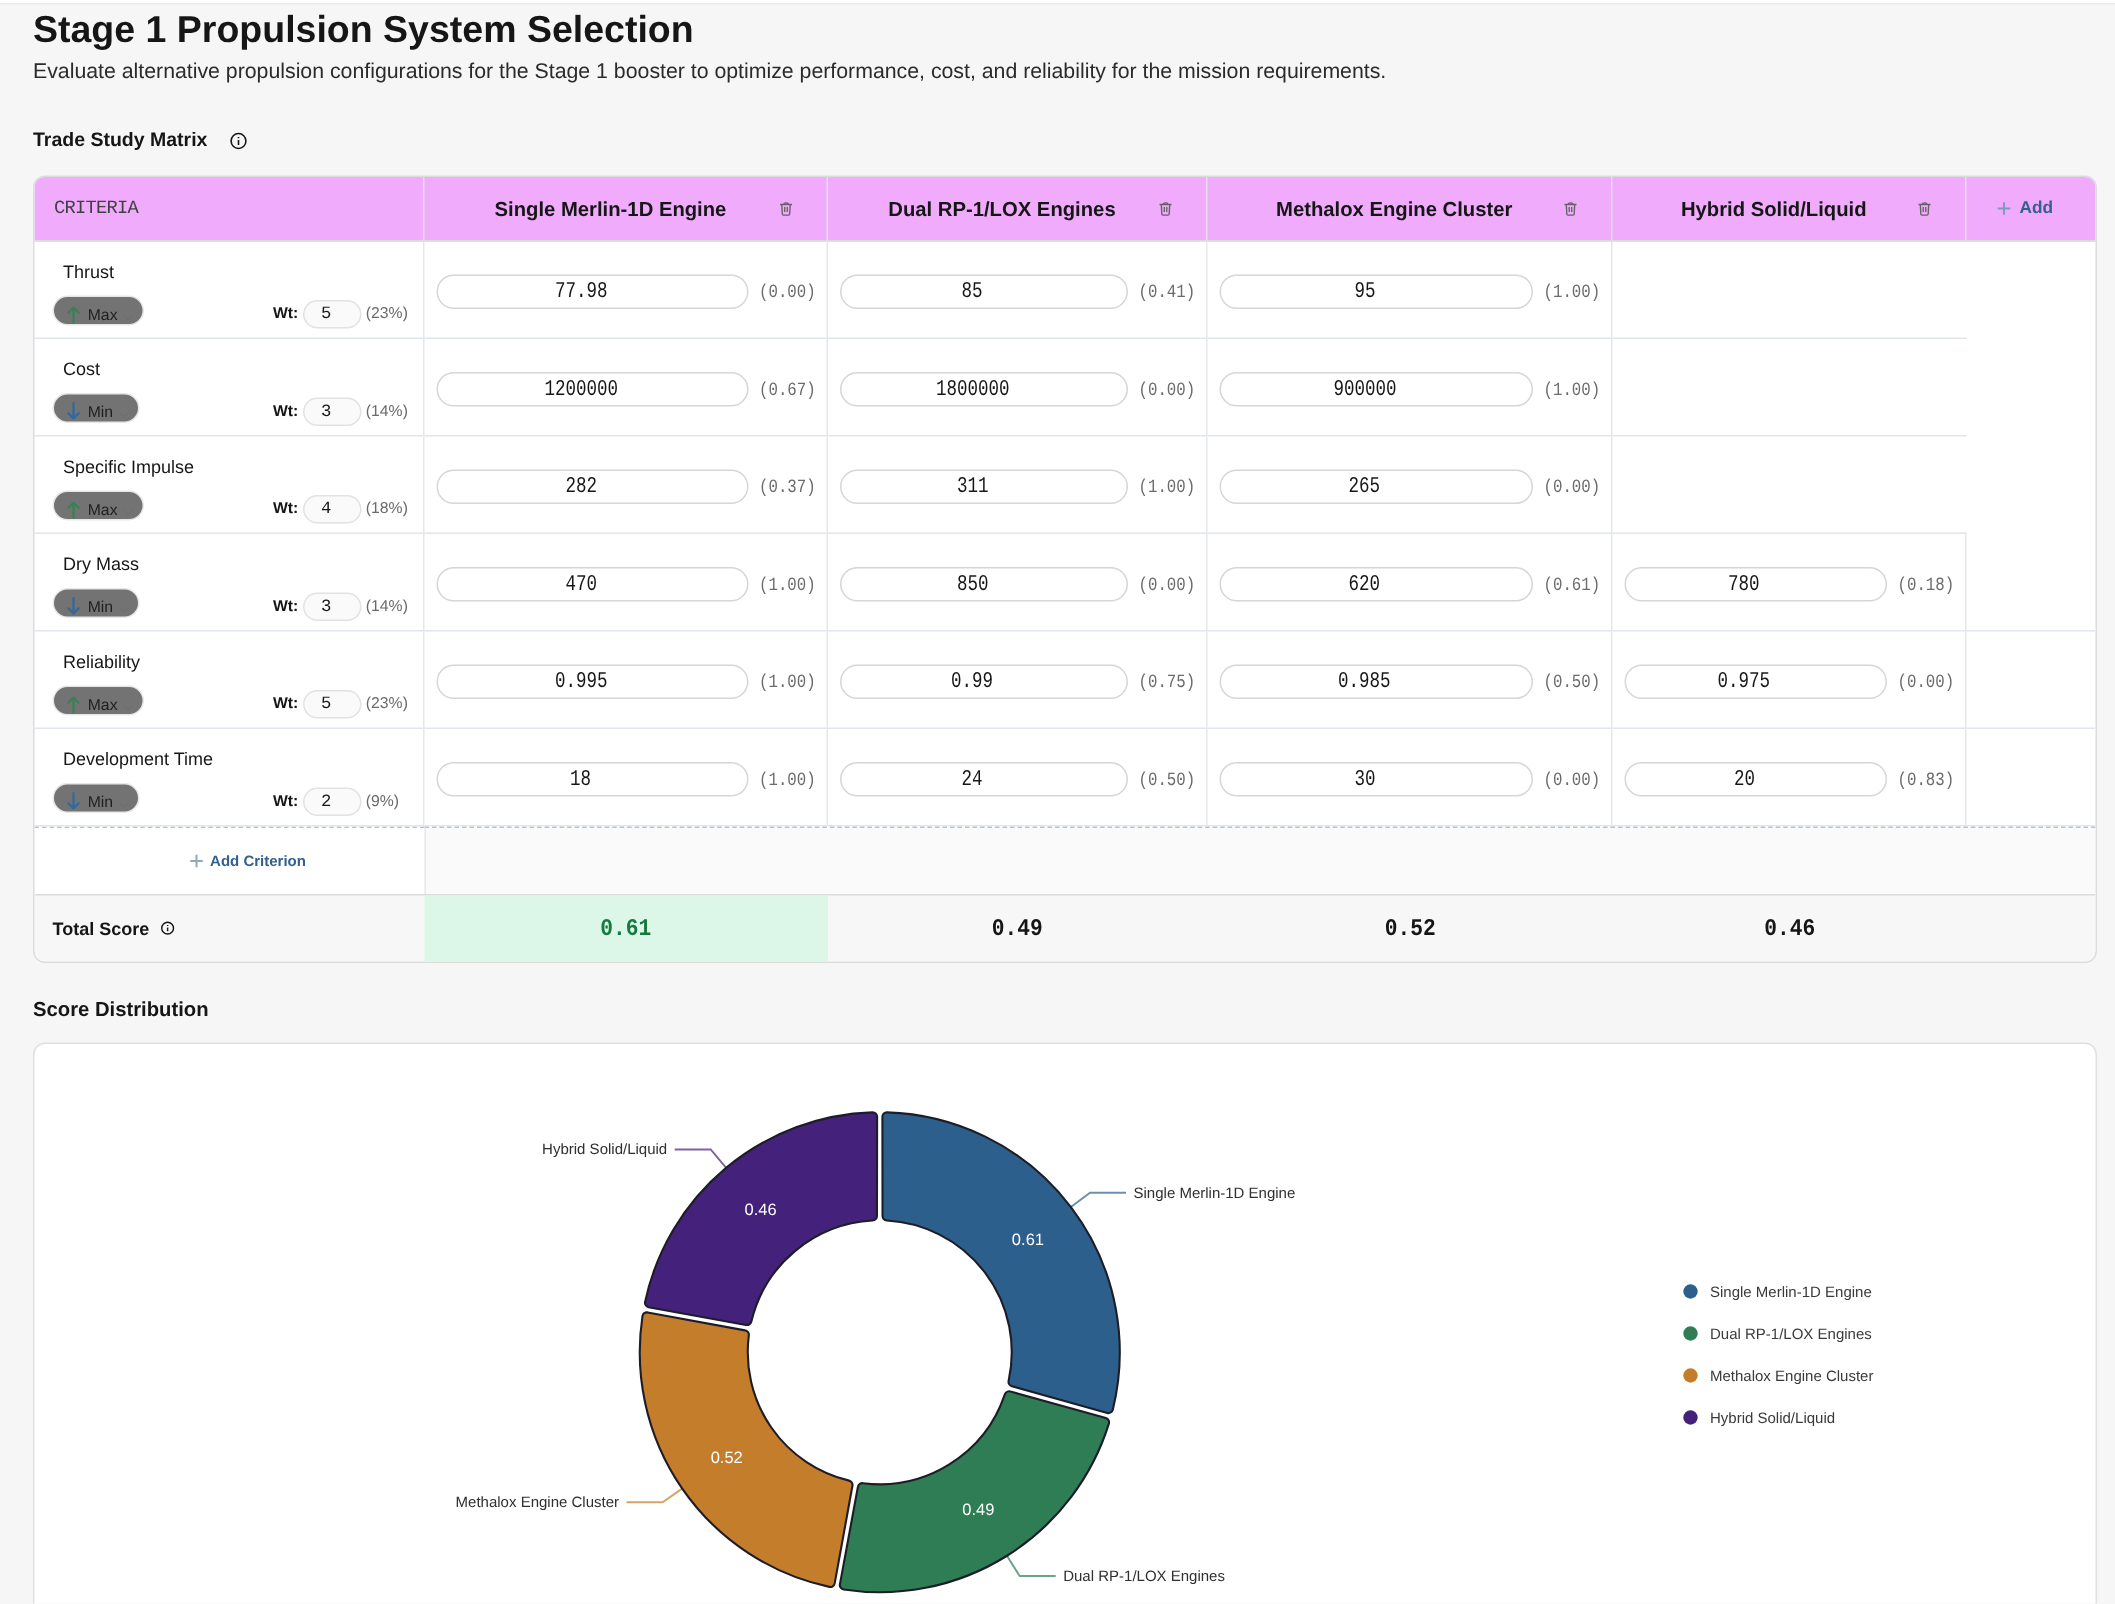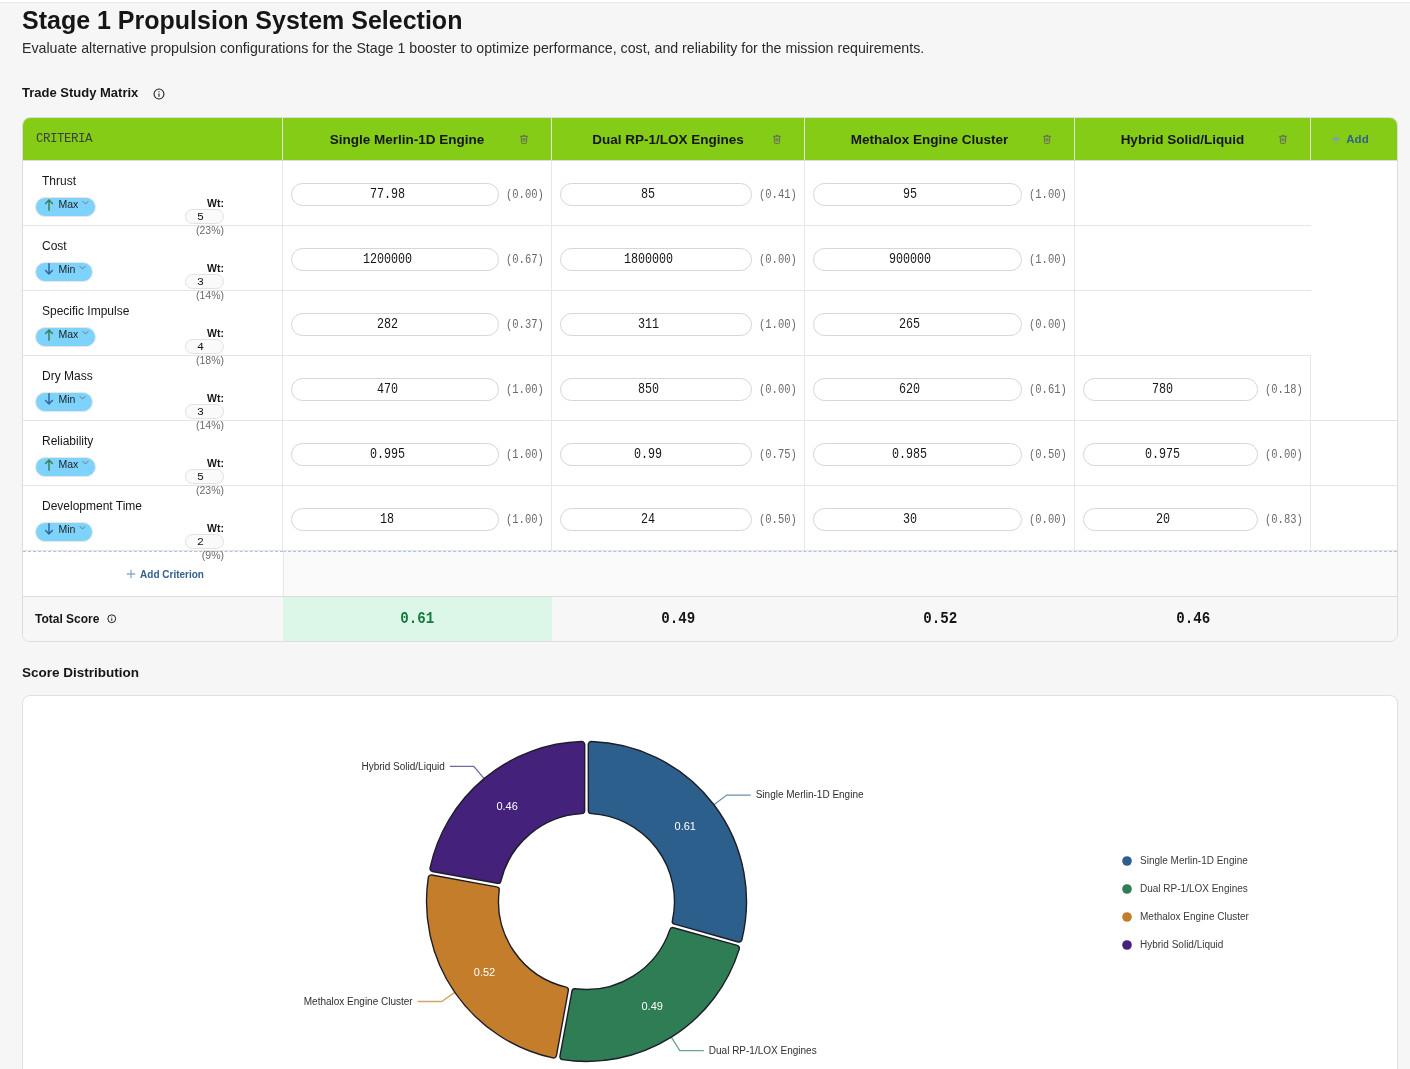--- a/index.html
+++ b/index.html
@@ -8,41 +8,41 @@
 #topbar { position:absolute; left:0; top:0; width:1410px; height:3px; background:#ffffff; border-bottom:1px solid #eaeaea; }
 #title { position:absolute; left:22px; top:6px; font-size:25px; font-weight:bold; }
 #subtitle { position:absolute; left:22px; top:40px; font-size:14.2px; color:#2b2b2b; }
 #tsm { position:absolute; left:22px; top:85px; font-size:13px; font-weight:bold; }
 #tsm svg { vertical-align:-2.5px; margin-left:15px; }
 
 
 #table { position:absolute; left:22px; top:117px; width:1376px; height:525px;
   background:#ffffff; border:1px solid #dcdcdc; border-radius:8px; overflow:hidden; }
 .grid { display:grid; grid-template-columns:260px 269px 253px 270px 236px 86px; }
-.hrow { height:43px; background:#84cc16; border-bottom:1px solid #dcdcdc; }
+.hrow { height:43px; background:#f0abfc; border-bottom:1px solid #dcdcdc; }
 .hcell { position:relative; display:flex; align-items:center; justify-content:center;
   font-size:13.5px; font-weight:bold; border-right:1px solid #e2e2e2; padding-right:20px; }
 .hcell:last-child { border-right:none; }
 .hcell .trash { position:absolute; right:22px; top:50%; transform:translateY(-50%); line-height:0; }
 .hcell.crit { justify-content:flex-start; padding:0 0 0 13px; font-family:"Liberation Mono", monospace;
   font-weight:normal; font-size:12.5px; letter-spacing:-0.5px; color:#3f3f3f; }
 .addcol { display:flex; align-items:center; justify-content:center; font-size:11.5px; font-weight:bold; color:#33608e; padding-right:8px; }
 .addcol svg { margin-right:5px; }
 
 .brow { height:65px; }
 .bcell { border-right:1px solid #e4e8ec; border-bottom:1px solid #e0e6ec; }
 .bcell:last-child { border-right:none; }
 .critcell { position:relative; padding:13px 0 0 19px; }
 .critname { font-size:12px; }
 .critctl { margin:9px 0 0 -7px; height:20px; display:flex; align-items:center; }
-.pill { height:20px; border-radius:10px; background:#7dd3fc; border:1px solid #e7e7e7;
-  display:inline-flex; align-items:flex-start; padding:0 5px 0 7.5px; font-size:10.5px; color:#1f1f1f; }
+.pill { height:20px; border-radius:10px; background:#737373; border:1px solid #e7e7e7;
+  display:inline-flex; align-items:flex-end; padding:0 5px 0 7.5px; font-size:10.5px; color:#1f1f1f; }
 .pill svg { margin-right:5px; }
 .pill .chev { margin-left:3px; margin-right:0; }
-.wt { position:absolute; left:159px; top:36px; height:24px; display:flex; align-items:flex-end;flex-direction:column; }
+.wt { position:absolute; left:159px; top:36px; height:24px; display:flex; align-items:center; }
 .wtlabel { font-size:10.5px; font-weight:bold; }
 .wtinput { width:39px; height:19px; margin-left:3px; border:1px solid #e2e2e2; border-radius:9.5px;
   background:#fafafa; font-family:"Liberation Mono", monospace; font-size:11.5px;
   display:flex; align-items:center; justify-content:center; padding-right:8px; }
 .wtpct { margin-left:3px; font-size:10.5px; color:#6a6a6a; }
 .vcell { display:flex; align-items:center; padding:3px 9px 0 8px; }
 .vinput { flex:1; height:23.5px; background:#ffffff; border:1px solid #d6d6d6; border-radius:12px;
   display:flex; align-items:center; justify-content:center; padding-right:15px;
   font-family:"Liberation Mono", monospace; font-size:15px; }
 .vinput span { display:inline-block; transform:scaleX(0.78); }

